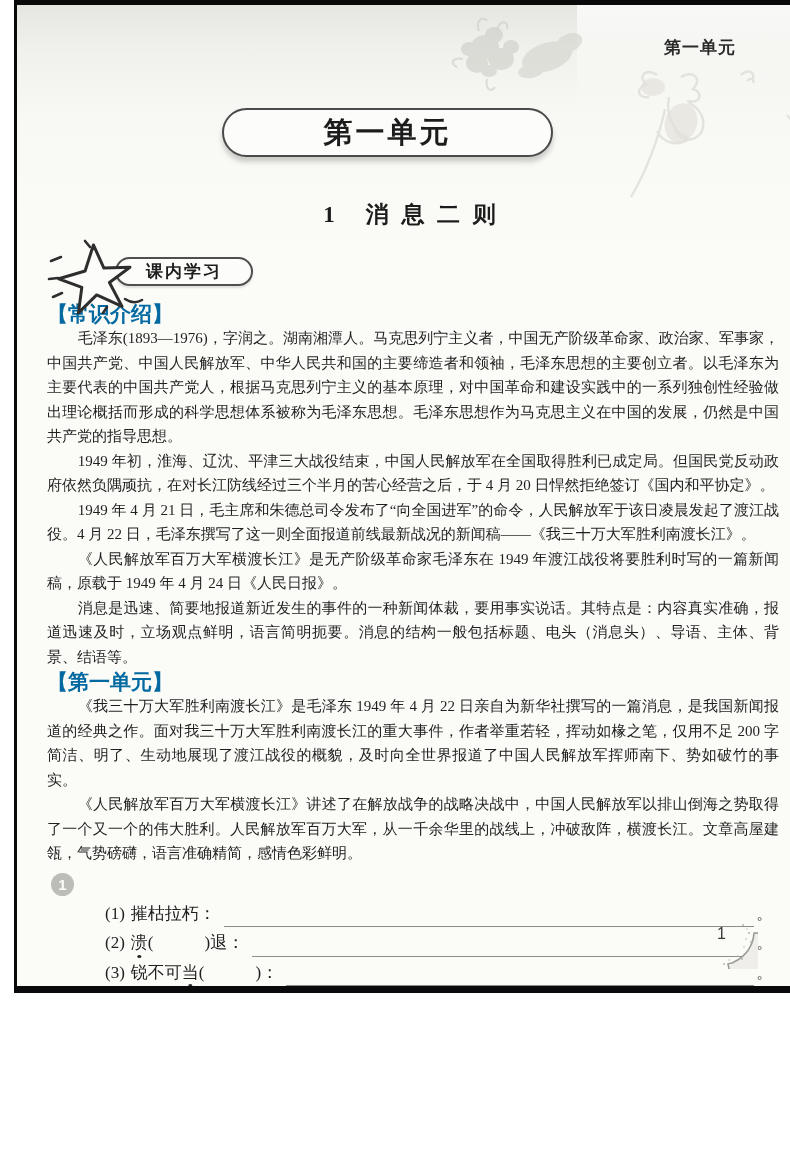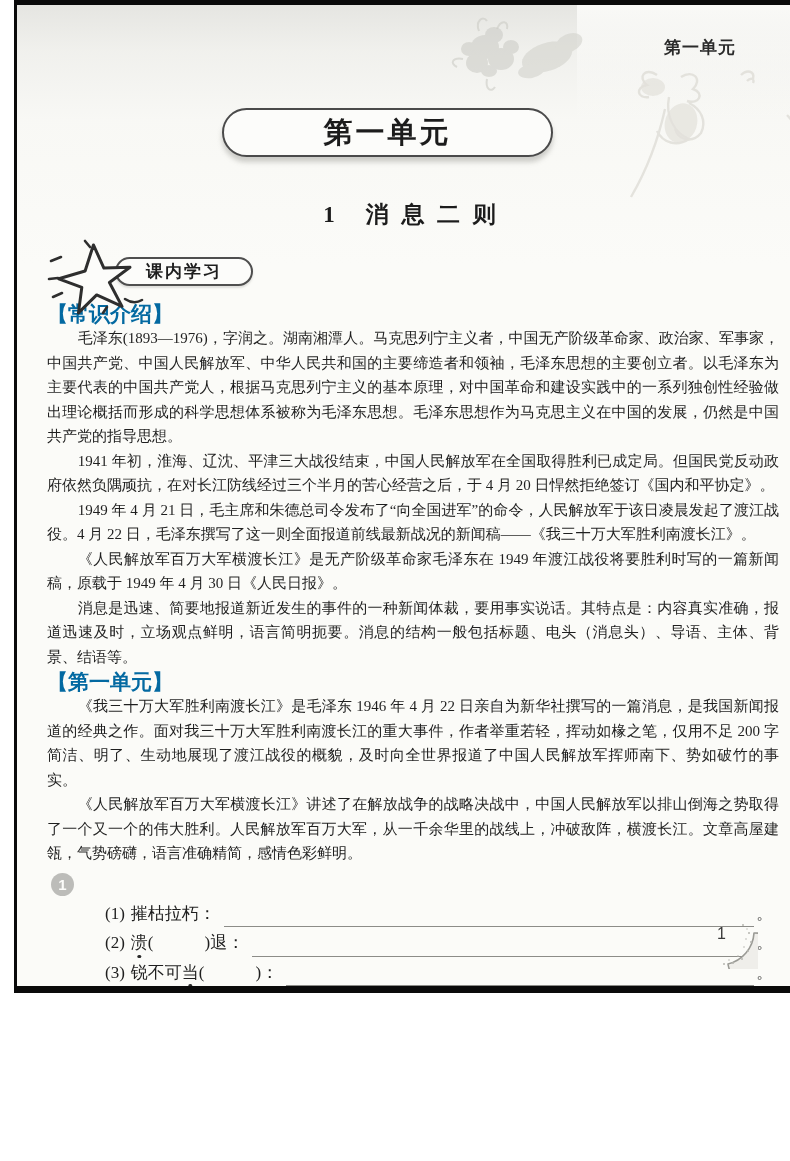--- a/index.html
+++ b/index.html
@@ -184,27 +184,27 @@
     </svg>
     <div class="pill">
       <span>课内学习</span>
     </div>
   </div>
 
   <div class="content">
 
     <div class="sec-heading">【常识介绍】</div>
     <p class="para">毛泽东(1893—1976)，字润之。湖南湘潭人。马克思列宁主义者，中国无产阶级革命家、政治家、军事家，中国共产党、中国人民解放军、中华人民共和国的主要缔造者和领袖，毛泽东思想的主要创立者。以毛泽东为主要代表的中国共产党人，根据马克思列宁主义的基本原理，对中国革命和建设实践中的一系列独创性经验做出理论概括而形成的科学思想体系被称为毛泽东思想。毛泽东思想作为马克思主义在中国的发展，仍然是中国共产党的指导思想。</p>
-    <p class="para">1941 年初，淮海、辽沈、平津三大战役结束，中国人民解放军在全国取得胜利已成定局。但国民党反动政府依然负隅顽抗，在对长江防线经过三个半月的苦心经营之后，于 4 月 20 日悍然拒绝签订《国内和平协定》。</p>
+    <p class="para">1949 年初，淮海、辽沈、平津三大战役结束，中国人民解放军在全国取得胜利已成定局。但国民党反动政府依然负隅顽抗，在对长江防线经过三个半月的苦心经营之后，于 4 月 20 日悍然拒绝签订《国内和平协定》。</p>
     <p class="para">1949 年 4 月 21 日，毛主席和朱德总司令发布了“向全国进军”的命令，人民解放军于该日凌晨发起了渡江战役。4 月 22 日，毛泽东撰写了这一则全面报道前线最新战况的新闻稿——《我三十万大军胜利南渡长江》。</p>
-    <p class="para">《人民解放军百万大军横渡长江》是无产阶级革命家毛泽东在 1949 年渡江战役将要胜利时写的一篇新闻稿，原载于 1949 年 4 月 30 日《人民日报》。</p>
+    <p class="para">《人民解放军百万大军横渡长江》是无产阶级革命家毛泽东在 1949 年渡江战役将要胜利时写的一篇新闻稿，原载于 1949 年 4 月 24 日《人民日报》。</p>
     <p class="para">消息是迅速、简要地报道新近发生的事件的一种新闻体裁，要用事实说话。其特点是：内容真实准确，报道迅速及时，立场观点鲜明，语言简明扼要。消息的结构一般包括标题、电头（消息头）、导语、主体、背景、结语等。</p>
 
     <div class="sec-heading">【第一单元】</div>
-    <p class="para">《我三十万大军胜利南渡长江》是毛泽东 1946 年 4 月 22 日亲自为新华社撰写的一篇消息，是我国新闻报道的经典之作。面对我三十万大军胜利南渡长江的重大事件，作者举重若轻，挥动如椽之笔，仅用不足 200 字简洁、明了、生动地展现了渡江战役的概貌，及时向全世界报道了中国人民解放军挥师南下、势如破竹的事实。</p>
+    <p class="para">《我三十万大军胜利南渡长江》是毛泽东 1949 年 4 月 22 日亲自为新华社撰写的一篇消息，是我国新闻报道的经典之作。面对我三十万大军胜利南渡长江的重大事件，作者举重若轻，挥动如椽之笔，仅用不足 200 字简洁、明了、生动地展现了渡江战役的概貌，及时向全世界报道了中国人民解放军挥师南下、势如破竹的事实。</p>
     <p class="para">《人民解放军百万大军横渡长江》讲述了在解放战争的战略决战中，中国人民解放军以排山倒海之势取得了一个又一个的伟大胜利。人民解放军百万大军，从一千余华里的战线上，冲破敌阵，横渡长江。文章高屋建瓴，气势磅礴，语言准确精简，感情色彩鲜明。</p>
 
 
     <div class="exercise">
       <div class="ex-prompt">
         <span class="num-circle">1</span>
       </div>
 
       <div class="ex-item">
         <span class="label">(1)</span>

